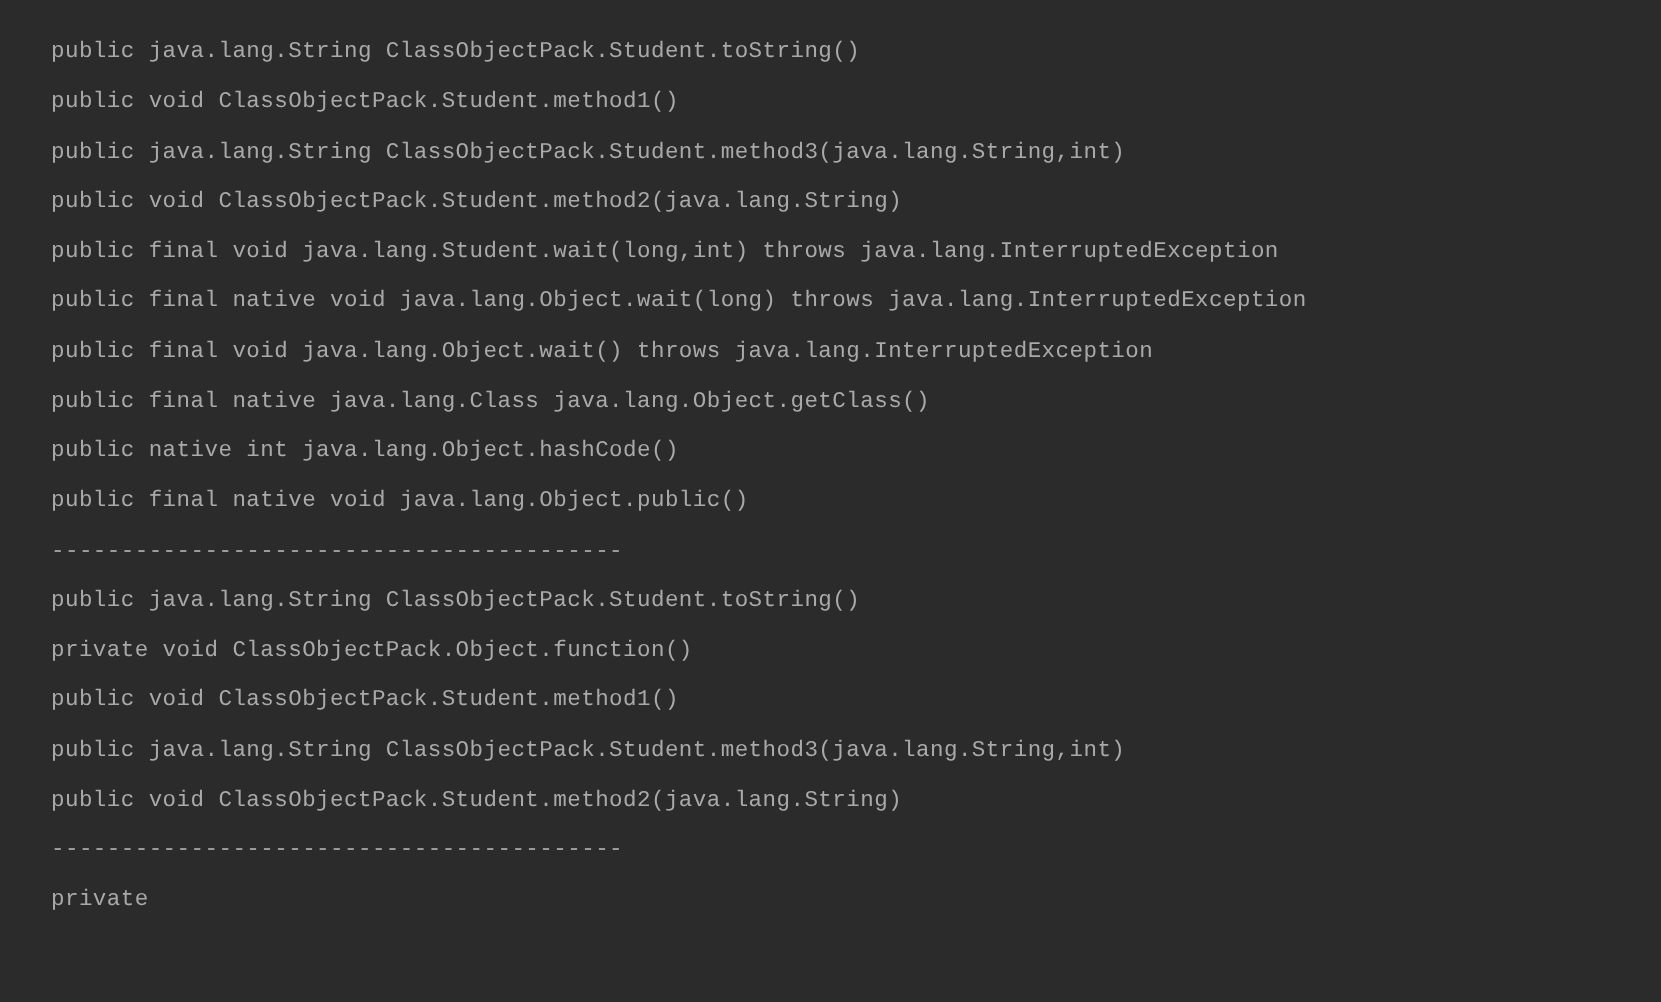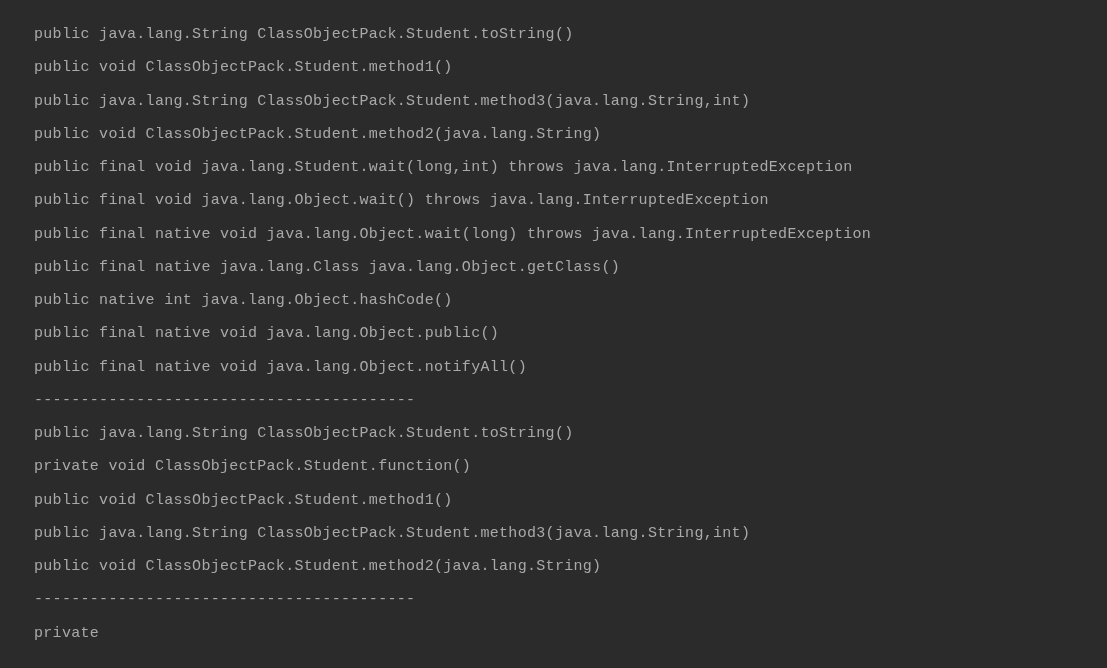--- a/index.html
+++ b/index.html
@@ -27,27 +27,26 @@
   </style>
 </head>
 <body>
 
 <div>
   <div class="code-line">public java.lang.String ClassObjectPack.Student.toString()</div>
   <div class="code-line">public void ClassObjectPack.Student.method1()</div>
   <div class="code-line">public java.lang.String ClassObjectPack.Student.method3(java.lang.String,int)</div>
   <div class="code-line">public void ClassObjectPack.Student.method2(java.lang.String)</div>
   <div class="code-line">public final void java.lang.Student.wait(long,int) throws java.lang.InterruptedException</div>
+  <div class="code-line">public final native void java.lang.Object.wait(long) throws java.lang.InterruptedException</div>
   <div class="code-line">public final void java.lang.Object.wait() throws java.lang.InterruptedException</div>
-  <div class="code-line">public final native void java.lang.Object.wait(long) throws java.lang.InterruptedException</div>
   <div class="code-line">public final native java.lang.Class java.lang.Object.getClass()</div>
   <div class="code-line">public native int java.lang.Object.hashCode()</div>
   <div class="code-line">public final native void java.lang.Object.public()</div>
-  <div class="code-line">public final native void java.lang.Object.notifyAll()</div>
   <div class="code-line">-----------------------------------------</div>
   <div class="code-line">public java.lang.String ClassObjectPack.Student.toString()</div>
-  <div class="code-line">private void ClassObjectPack.Student.function()</div>
+  <div class="code-line">private void ClassObjectPack.Object.function()</div>
   <div class="code-line">public void ClassObjectPack.Student.method1()</div>
   <div class="code-line">public java.lang.String ClassObjectPack.Student.method3(java.lang.String,int)</div>
   <div class="code-line">public void ClassObjectPack.Student.method2(java.lang.String)</div>
   <div class="code-line">-----------------------------------------</div>
   <div class="code-line">private</div>
 </div>
 
 </body></html>

